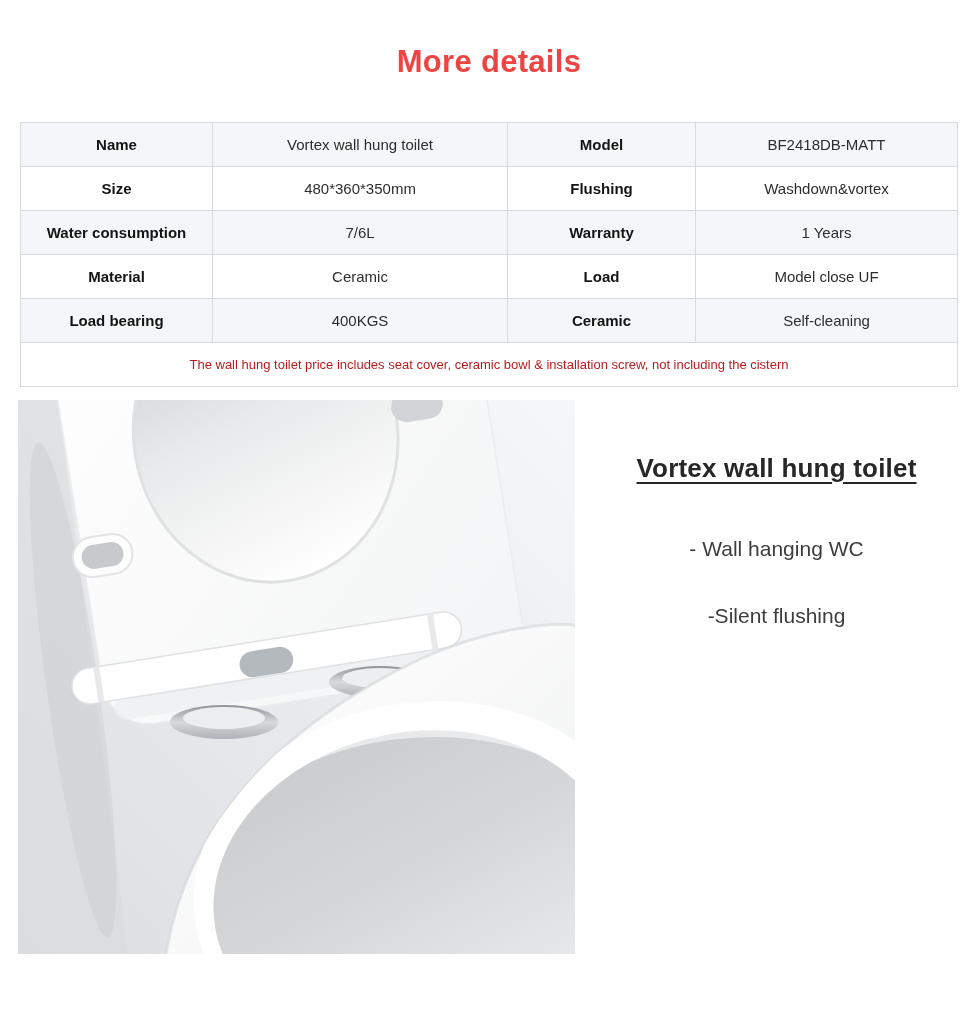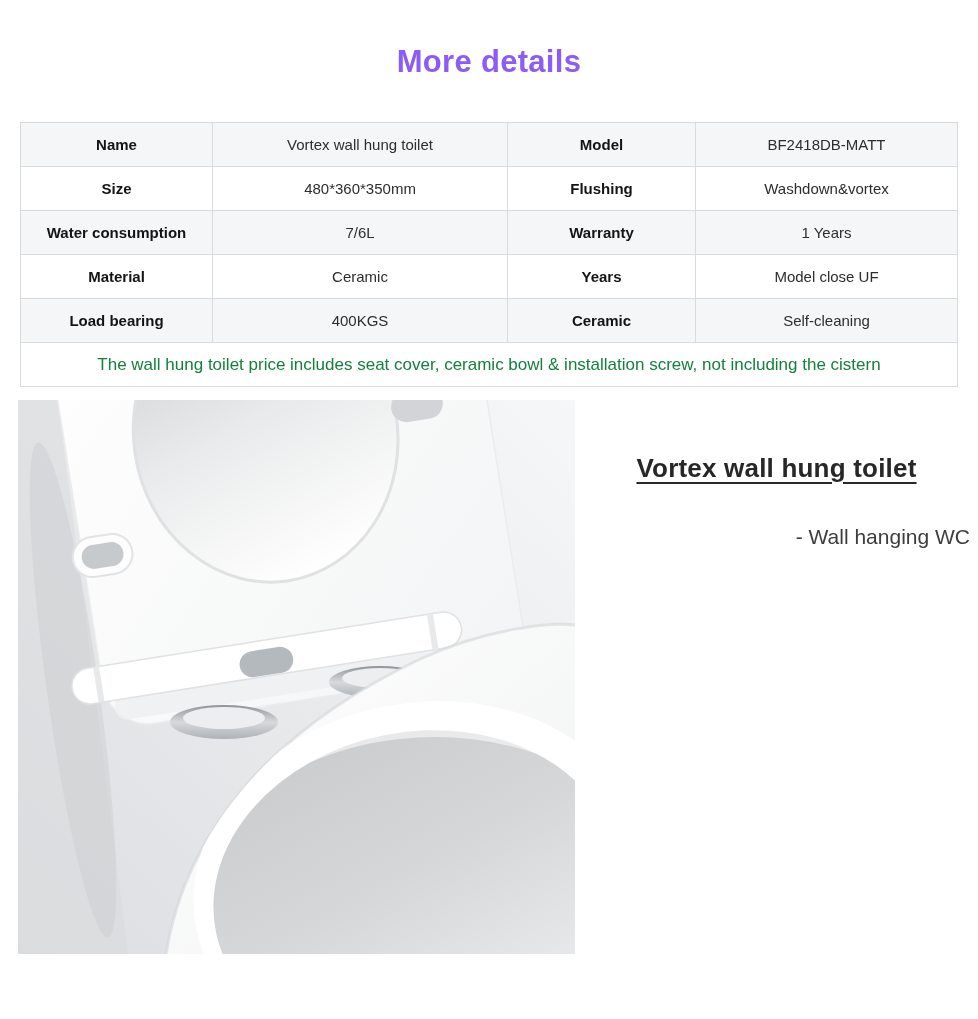--- a/index.html
+++ b/index.html
@@ -10,21 +10,21 @@
     background: #ffffff;
     font-family: "Liberation Sans", sans-serif;
     overflow: hidden;
   }
   .page-title {
     margin: 44px 0 0 0;
     text-align: center;
     font-size: 31px;
     line-height: 36px;
     font-weight: 700;
-    color: #8b5cf6;
+    color: #ef4444;
     letter-spacing: 0.3px;
   }
   .spec-table {
     border-collapse: collapse;
     table-layout: fixed;
     width: 937px;
     margin: 42px auto 0 auto;
   }
   .spec-table td {
     border: 1px solid #d9dadb;
@@ -35,22 +35,22 @@
     font-size: 15px;
     overflow: hidden;
     white-space: nowrap;
   }
   .spec-table tr:nth-child(odd) td { background: #f5f6f7; }
   .spec-table tr:nth-child(even) td { background: #ffffff; }
   .spec-table td.lbl { font-weight: 700; color: #141414; }
   .spec-table td.val { font-weight: 400; color: #2d2d2d; }
   .spec-table td.note-cell {
     background: #ffffff !important;
-    color: #15803d;
-    font-size: 17px;
+    color: #b91c1c;
+    font-size: 13px;
   }
   .lower {
     display: flex;
     margin-top: 13px;
     padding-left: 18px;
     align-items: flex-start;
   }
   .photo-wrap {
     flex: none;
     width: 557px;
@@ -72,21 +72,21 @@
     text-underline-offset: 5px;
     letter-spacing: 0.2px;
   }
   .feature {
     margin: 42px 0 0 0;
     font-size: 21px;
     line-height: 25px;
     font-weight: 400;
     color: #3d3d3d;
   }
-  .feature.first { margin-top: 40px; text-align: right; }
+  .feature.first { margin-top: 52px; }
 </style>
 </head>
 <body>
 
 <div class="page">
 
   <h1 class="page-title">More details</h1>
 
   <table class="spec-table">
     <colgroup>
@@ -110,21 +110,21 @@
       </tr>
       <tr>
         <td class="lbl">Water consumption</td>
         <td class="val">7/6L</td>
         <td class="lbl">Warranty</td>
         <td class="val">1 Years</td>
       </tr>
       <tr>
         <td class="lbl">Material</td>
         <td class="val">Ceramic</td>
-        <td class="lbl">Years</td>
+        <td class="lbl">Load</td>
         <td class="val">Model close UF</td>
       </tr>
       <tr>
         <td class="lbl">Load bearing</td>
         <td class="val">400KGS</td>
         <td class="lbl">Ceramic</td>
         <td class="val">Self-cleaning</td>
       </tr>
       <tr>
         <td class="note-cell" colspan="4">The wall hung toilet price includes seat cover, ceramic bowl &amp; installation screw, not including the cistern</td>
@@ -216,16 +216,17 @@
             <ellipse cx="398" cy="492" rx="204" ry="160" fill="url(#cavityGrad)" transform="rotate(-11 398 492)"></ellipse>
             <path d="M 250 380 C 330 330 430 320 520 350" fill="none" stroke="#ffffff" stroke-width="8" opacity="0.55"></path>
           </g>
         </g>
       </svg>
     </div>
 
     <div class="info-panel">
       <h2 class="product-heading">Vortex wall hung toilet</h2>
       <p class="feature first">- Wall hanging WC</p>
+      <p class="feature">-Silent flushing</p>
     </div>
 
   </div>
 </div>
 
 </body></html>

